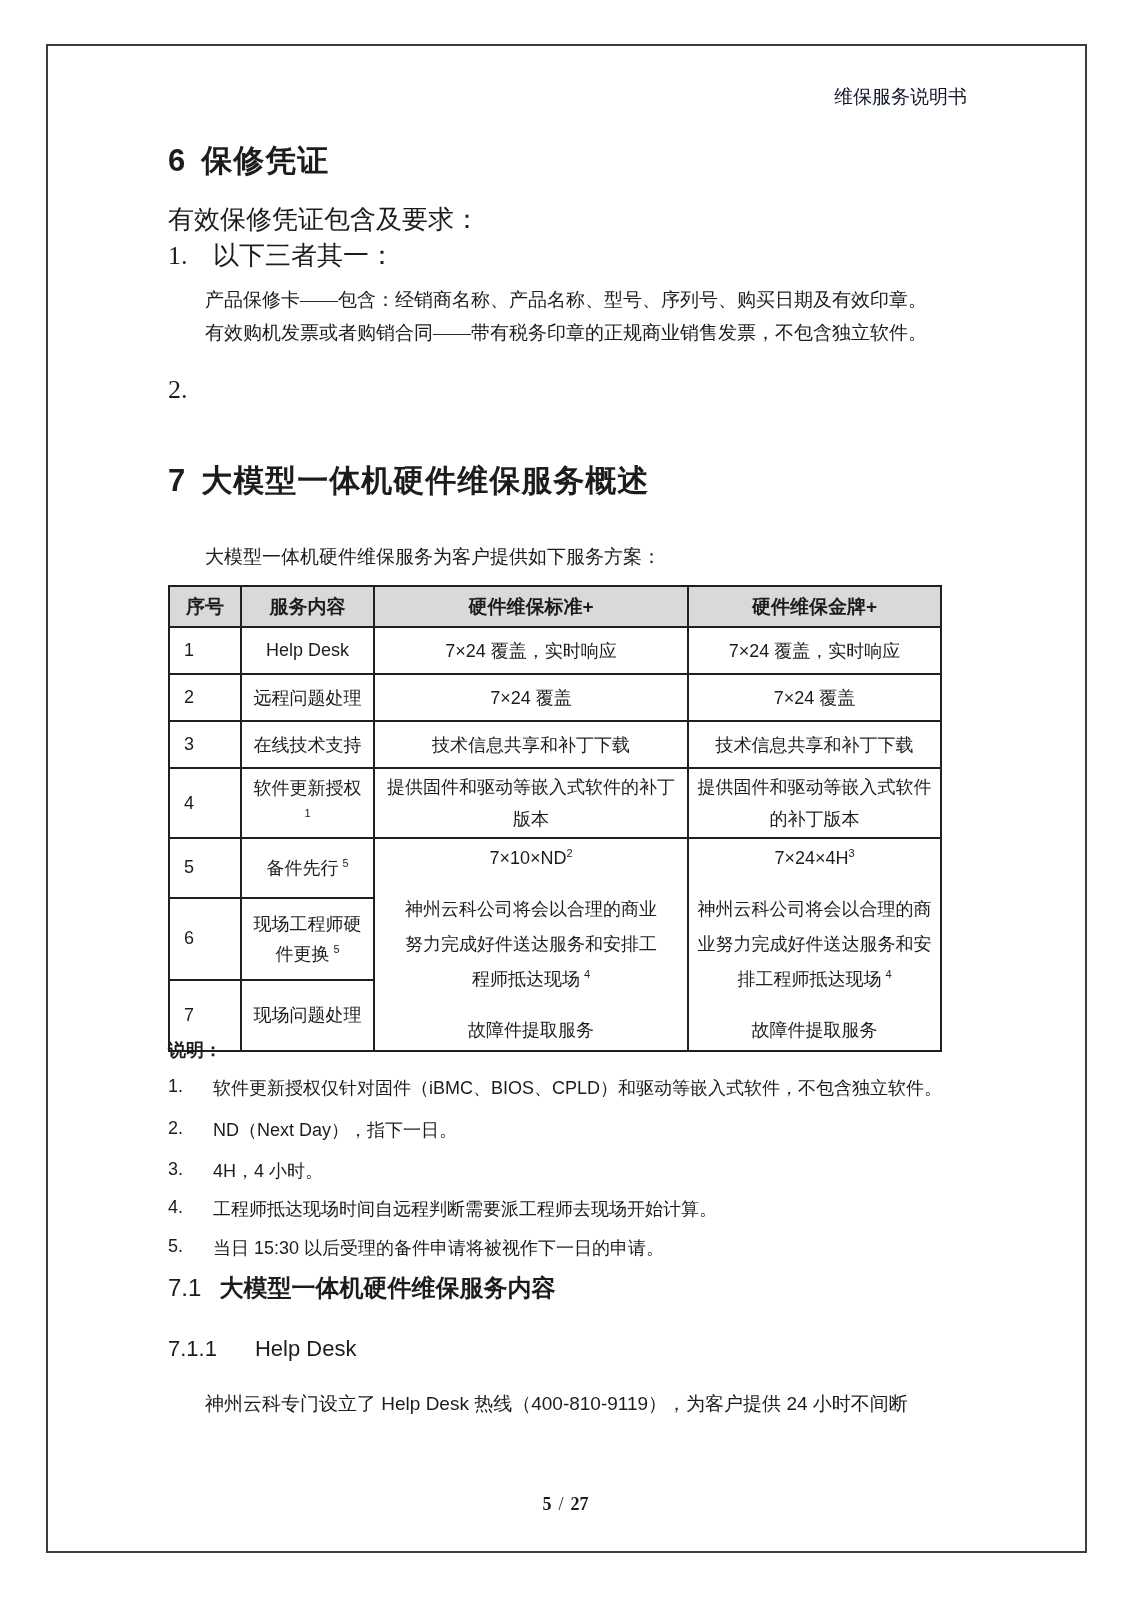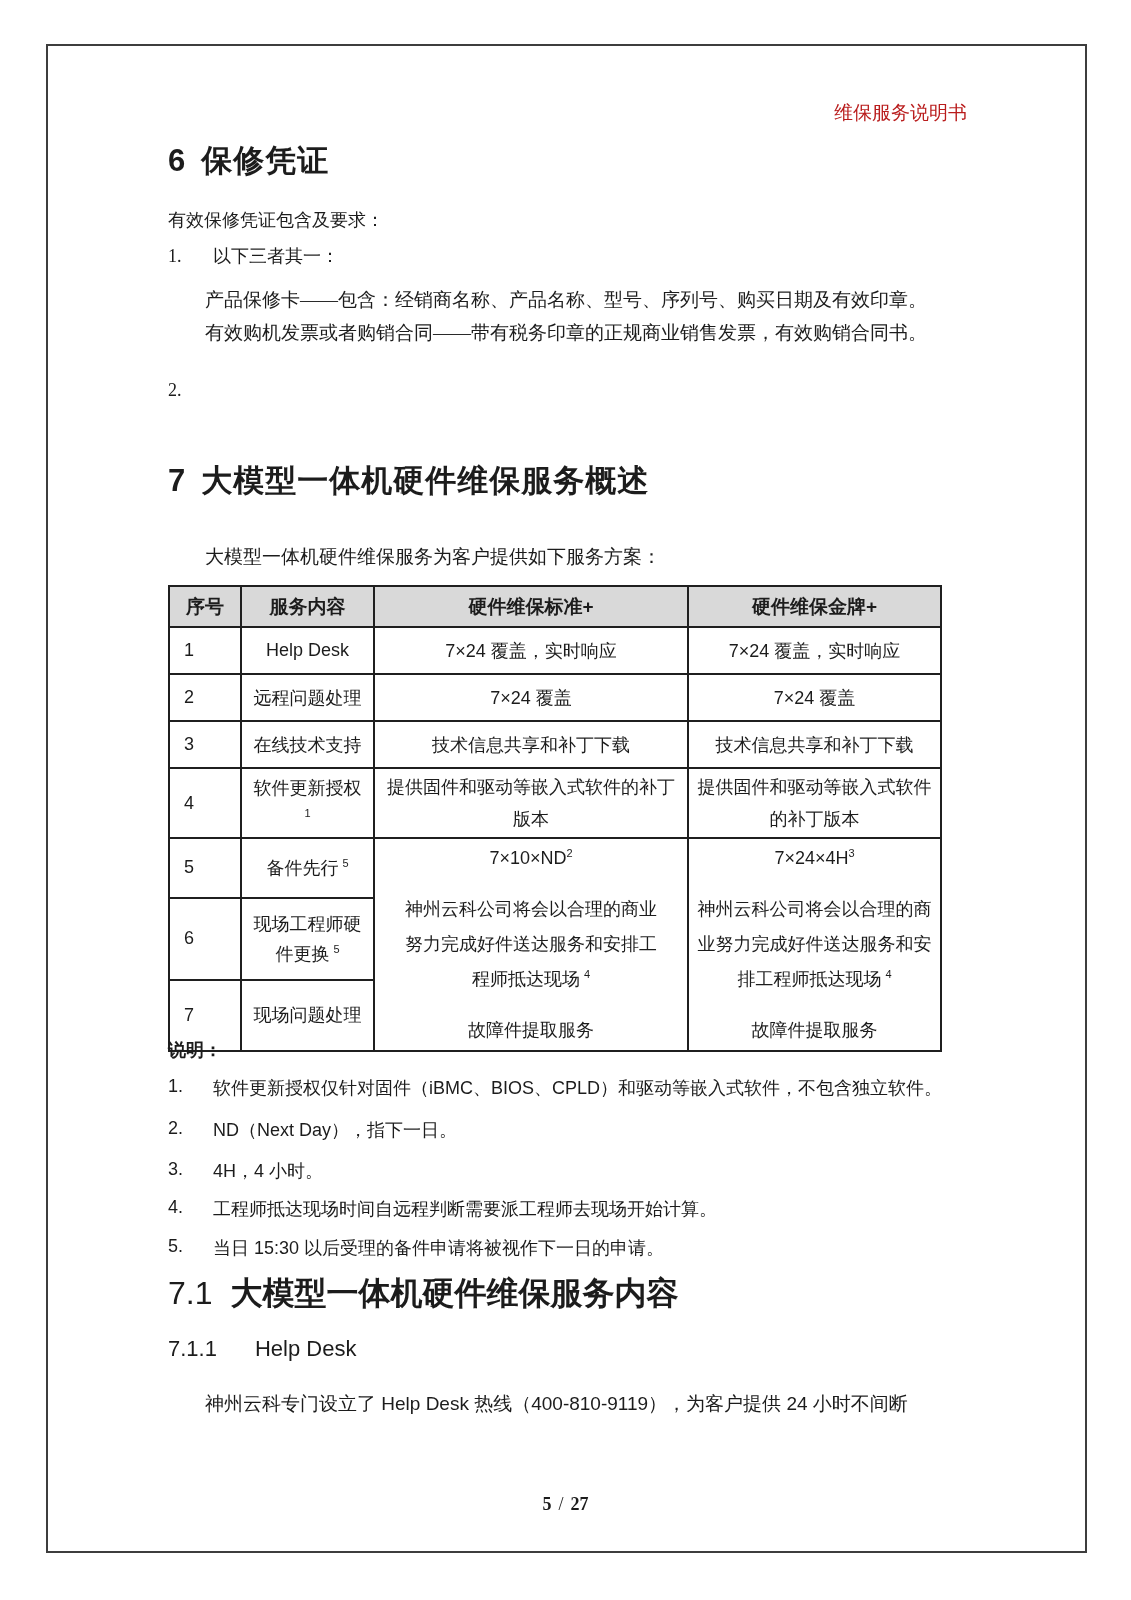--- a/index.html
+++ b/index.html
@@ -18,28 +18,28 @@
     color:var(--ink);
     overflow:hidden;
   }
   .page-frame{
     position:absolute;left:46px;top:44px;width:1041px;height:1509px;
     border:2px solid #3d3d3d;background:#ffffff;
   }
   .abs{position:absolute;}
 
   .doc-header{
-    left:168px;top:100px;width:799px;
-    font-family:var(--serif);font-size:19px;text-align:right;color:#b91c1c;
+    left:168px;top:84px;width:799px;
+    font-family:var(--serif);font-size:19px;text-align:right;color:#0f172a;
   }
 
   .h1{left:168px;top:140px;font-family:var(--sans);font-weight:700;font-size:31px;letter-spacing:1px;}
   .h1 .num{font-weight:700;margin-right:16px;letter-spacing:0;}
 
-  .serif-p{font-family:var(--serif);font-size:18px;line-height:28px;white-space:nowrap;}
+  .serif-p{font-family:var(--serif);font-size:26px;line-height:28px;white-space:nowrap;}
   .intro6{left:168px;top:206px;}
 
   .list-item{display:flex;white-space:nowrap;}
   .list-item .li-num{width:45px;flex:0 0 45px;}
   .item1{left:168px;top:242px;width:800px;}
   .item2{left:168px;top:376px;width:800px;}
 
   .sub-block{left:205px;top:283px;width:770px;}
   .sub-block .sub-line{font-family:var(--serif);font-size:19px;line-height:33px;white-space:nowrap;}
 
@@ -78,21 +78,21 @@
   
   .notes-label{left:168px;top:1038px;font-weight:700;font-size:18px;}
   .note{display:flex;font-size:18px;white-space:nowrap;width:830px;}
   .note .li-num{width:45px;flex:0 0 45px;}
   .note1{left:168px;top:1076px;}
   .note2{left:168px;top:1118px;}
   .note3{left:168px;top:1159px;}
   .note4{left:168px;top:1197px;}
   .note5{left:168px;top:1236px;}
 
-  .h2{left:168px;top:1272px;font-size:32px;font-weight:700;white-space:nowrap;}
+  .h2{left:168px;top:1272px;font-size:24px;font-weight:700;white-space:nowrap;}
   .h2 .num{font-weight:400;margin-right:18px;}
   .h3{left:168px;top:1336px;font-size:22px;font-weight:400;white-space:nowrap;}
   .h3 .num{margin-right:38px;}
 
   .p711{left:205px;top:1391px;}
 
   .page-footer{
     left:0;top:1486px;width:1131px;text-align:center;
     font-family:var(--serif);font-weight:700;font-size:18px;margin-top:8px;
   }
@@ -111,21 +111,21 @@
 
 <div class="abs serif-p intro6">有效保修凭证包含及要求：</div>
 
 <div class="abs serif-p list-item item1">
   <span class="li-num">1.</span>
   <span>以下三者其一：</span>
 </div>
 
 <div class="abs sub-block">
   <div class="sub-line">产品保修卡——包含：经销商名称、产品名称、型号、序列号、购买日期及有效印章。</div>
-  <div class="sub-line">有效购机发票或者购销合同——带有税务印章的正规商业销售发票，有效购销合同书。</div>
+  <div class="sub-line">有效购机发票或者购销合同——带有税务印章的正规商业销售发票，不包含独立软件。</div>
 </div>
 
 <div class="abs serif-p list-item item2">
   <span class="li-num">2.</span>
 </div>
 
 <div class="abs h1 h7">
   <span class="num">7</span><span>大模型一体机硬件维保服务概述</span>
 </div>
 

